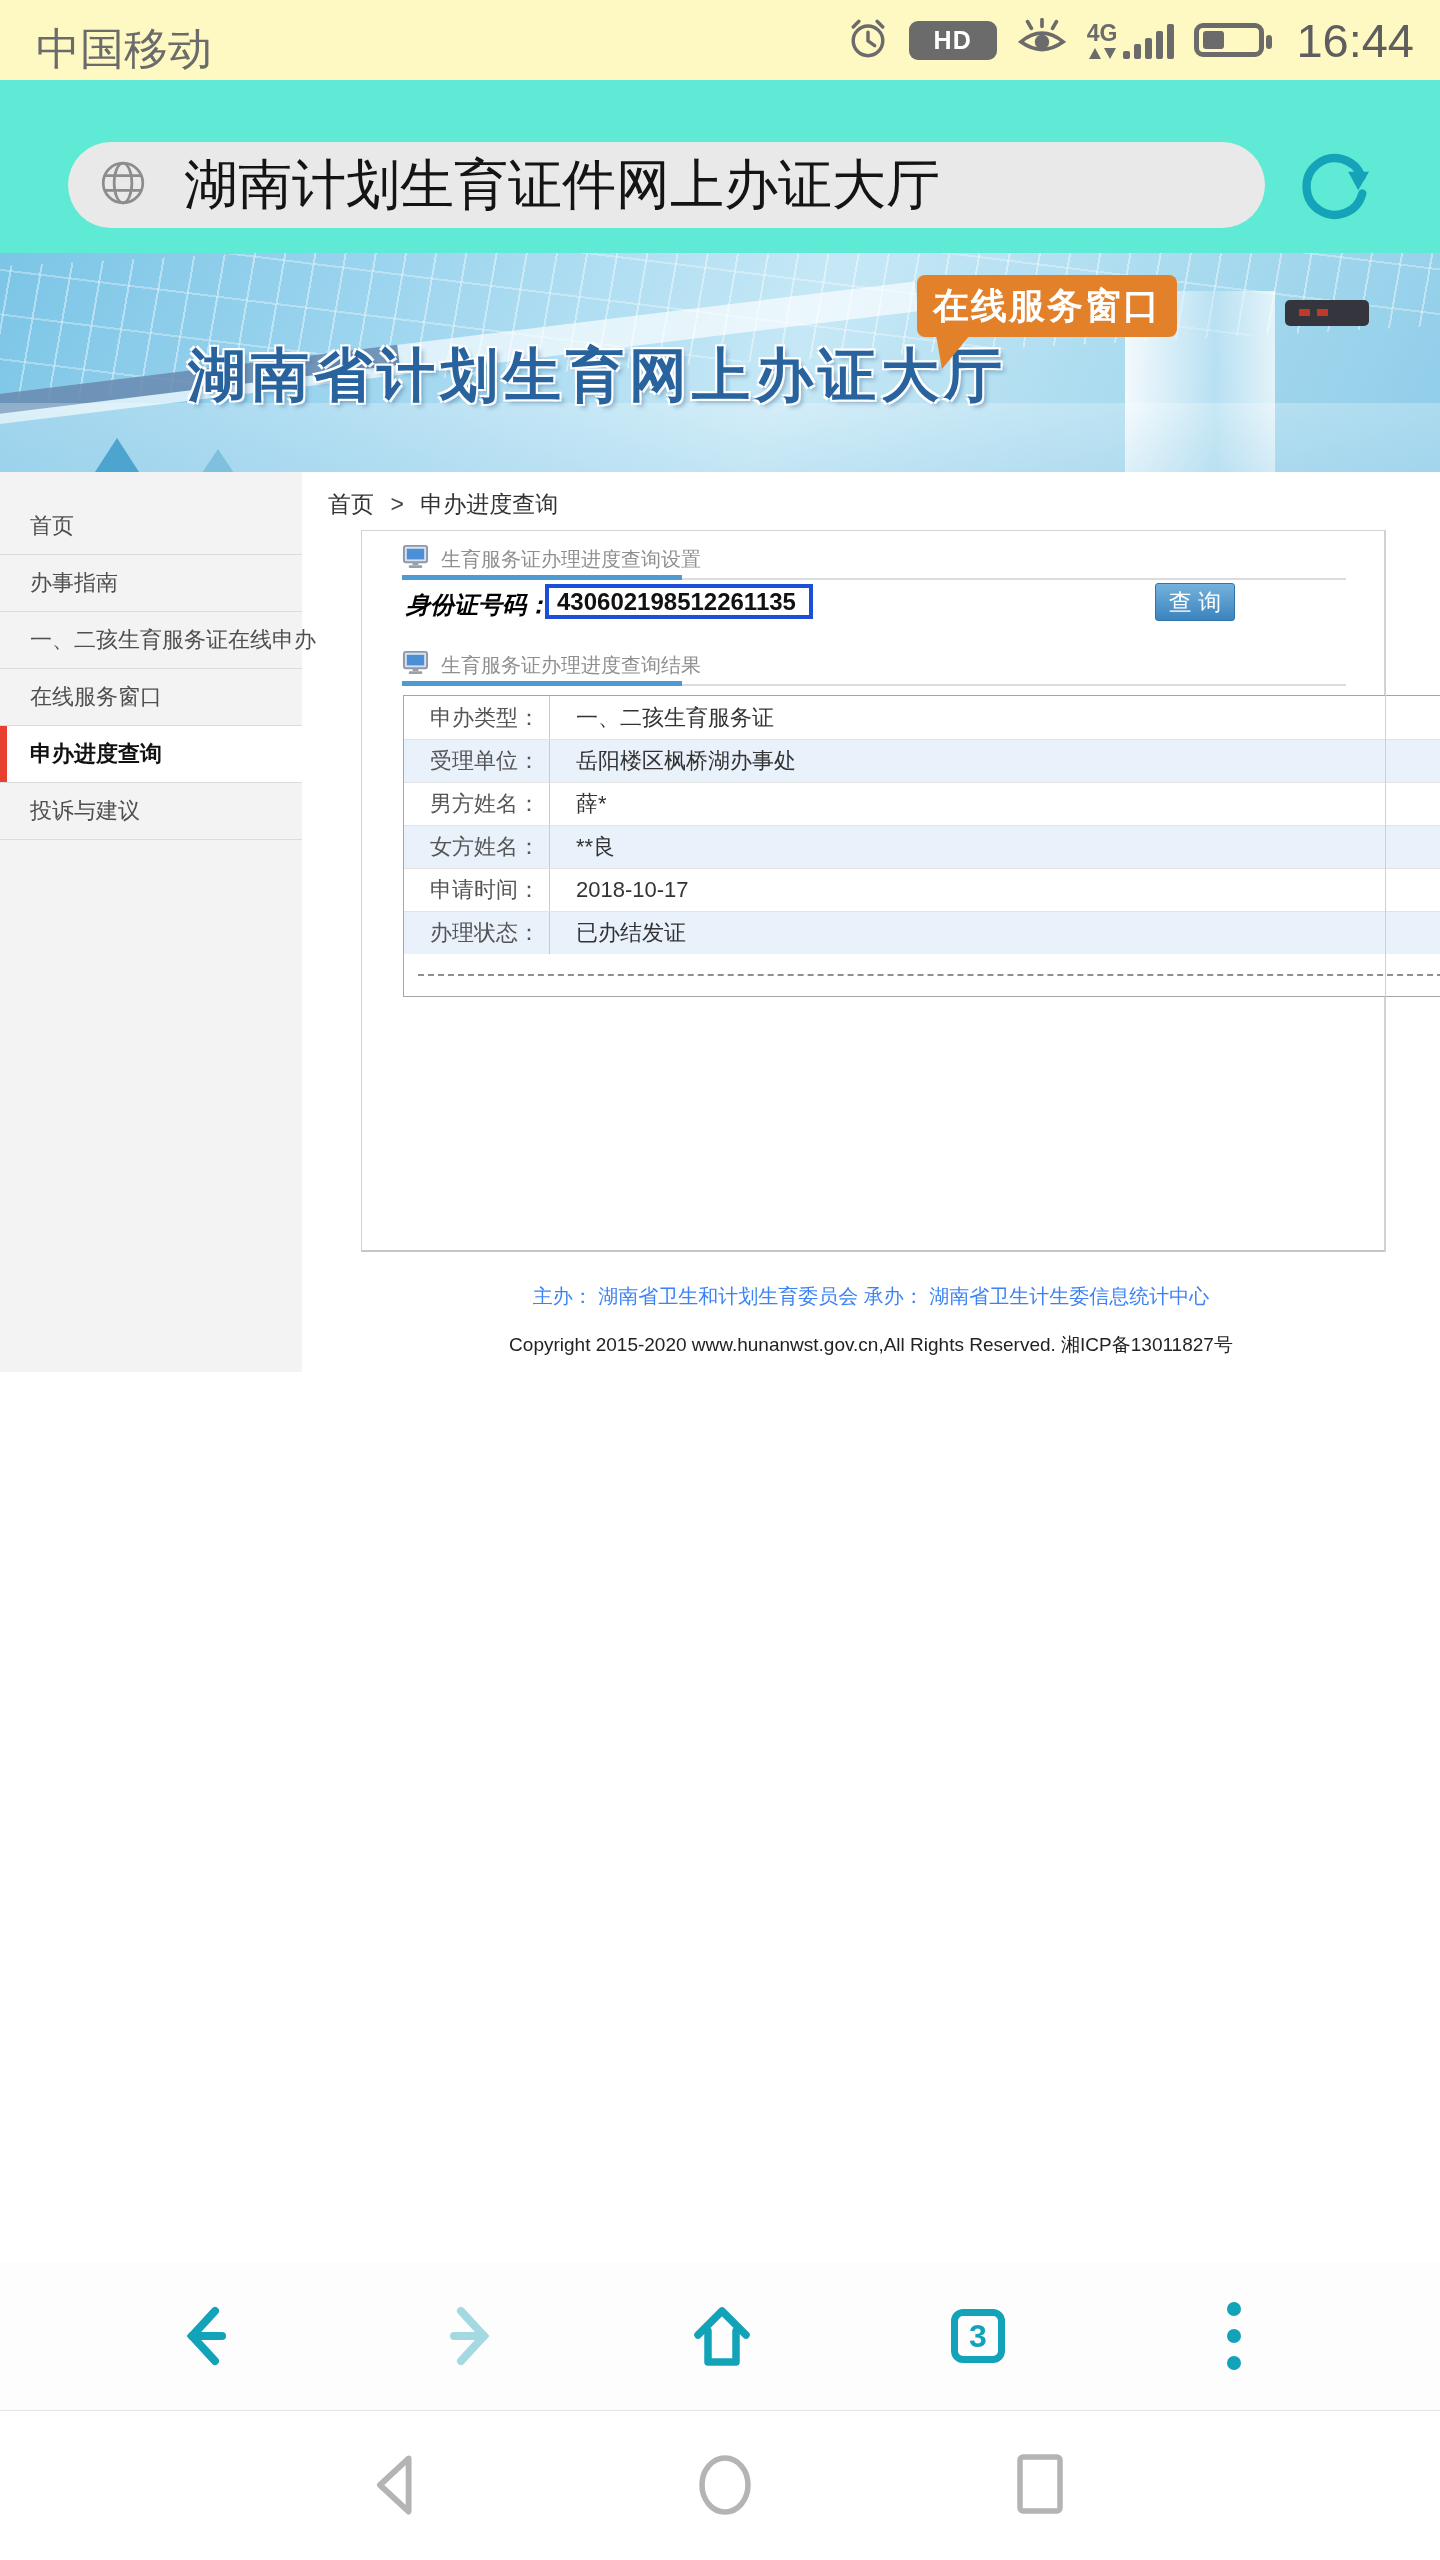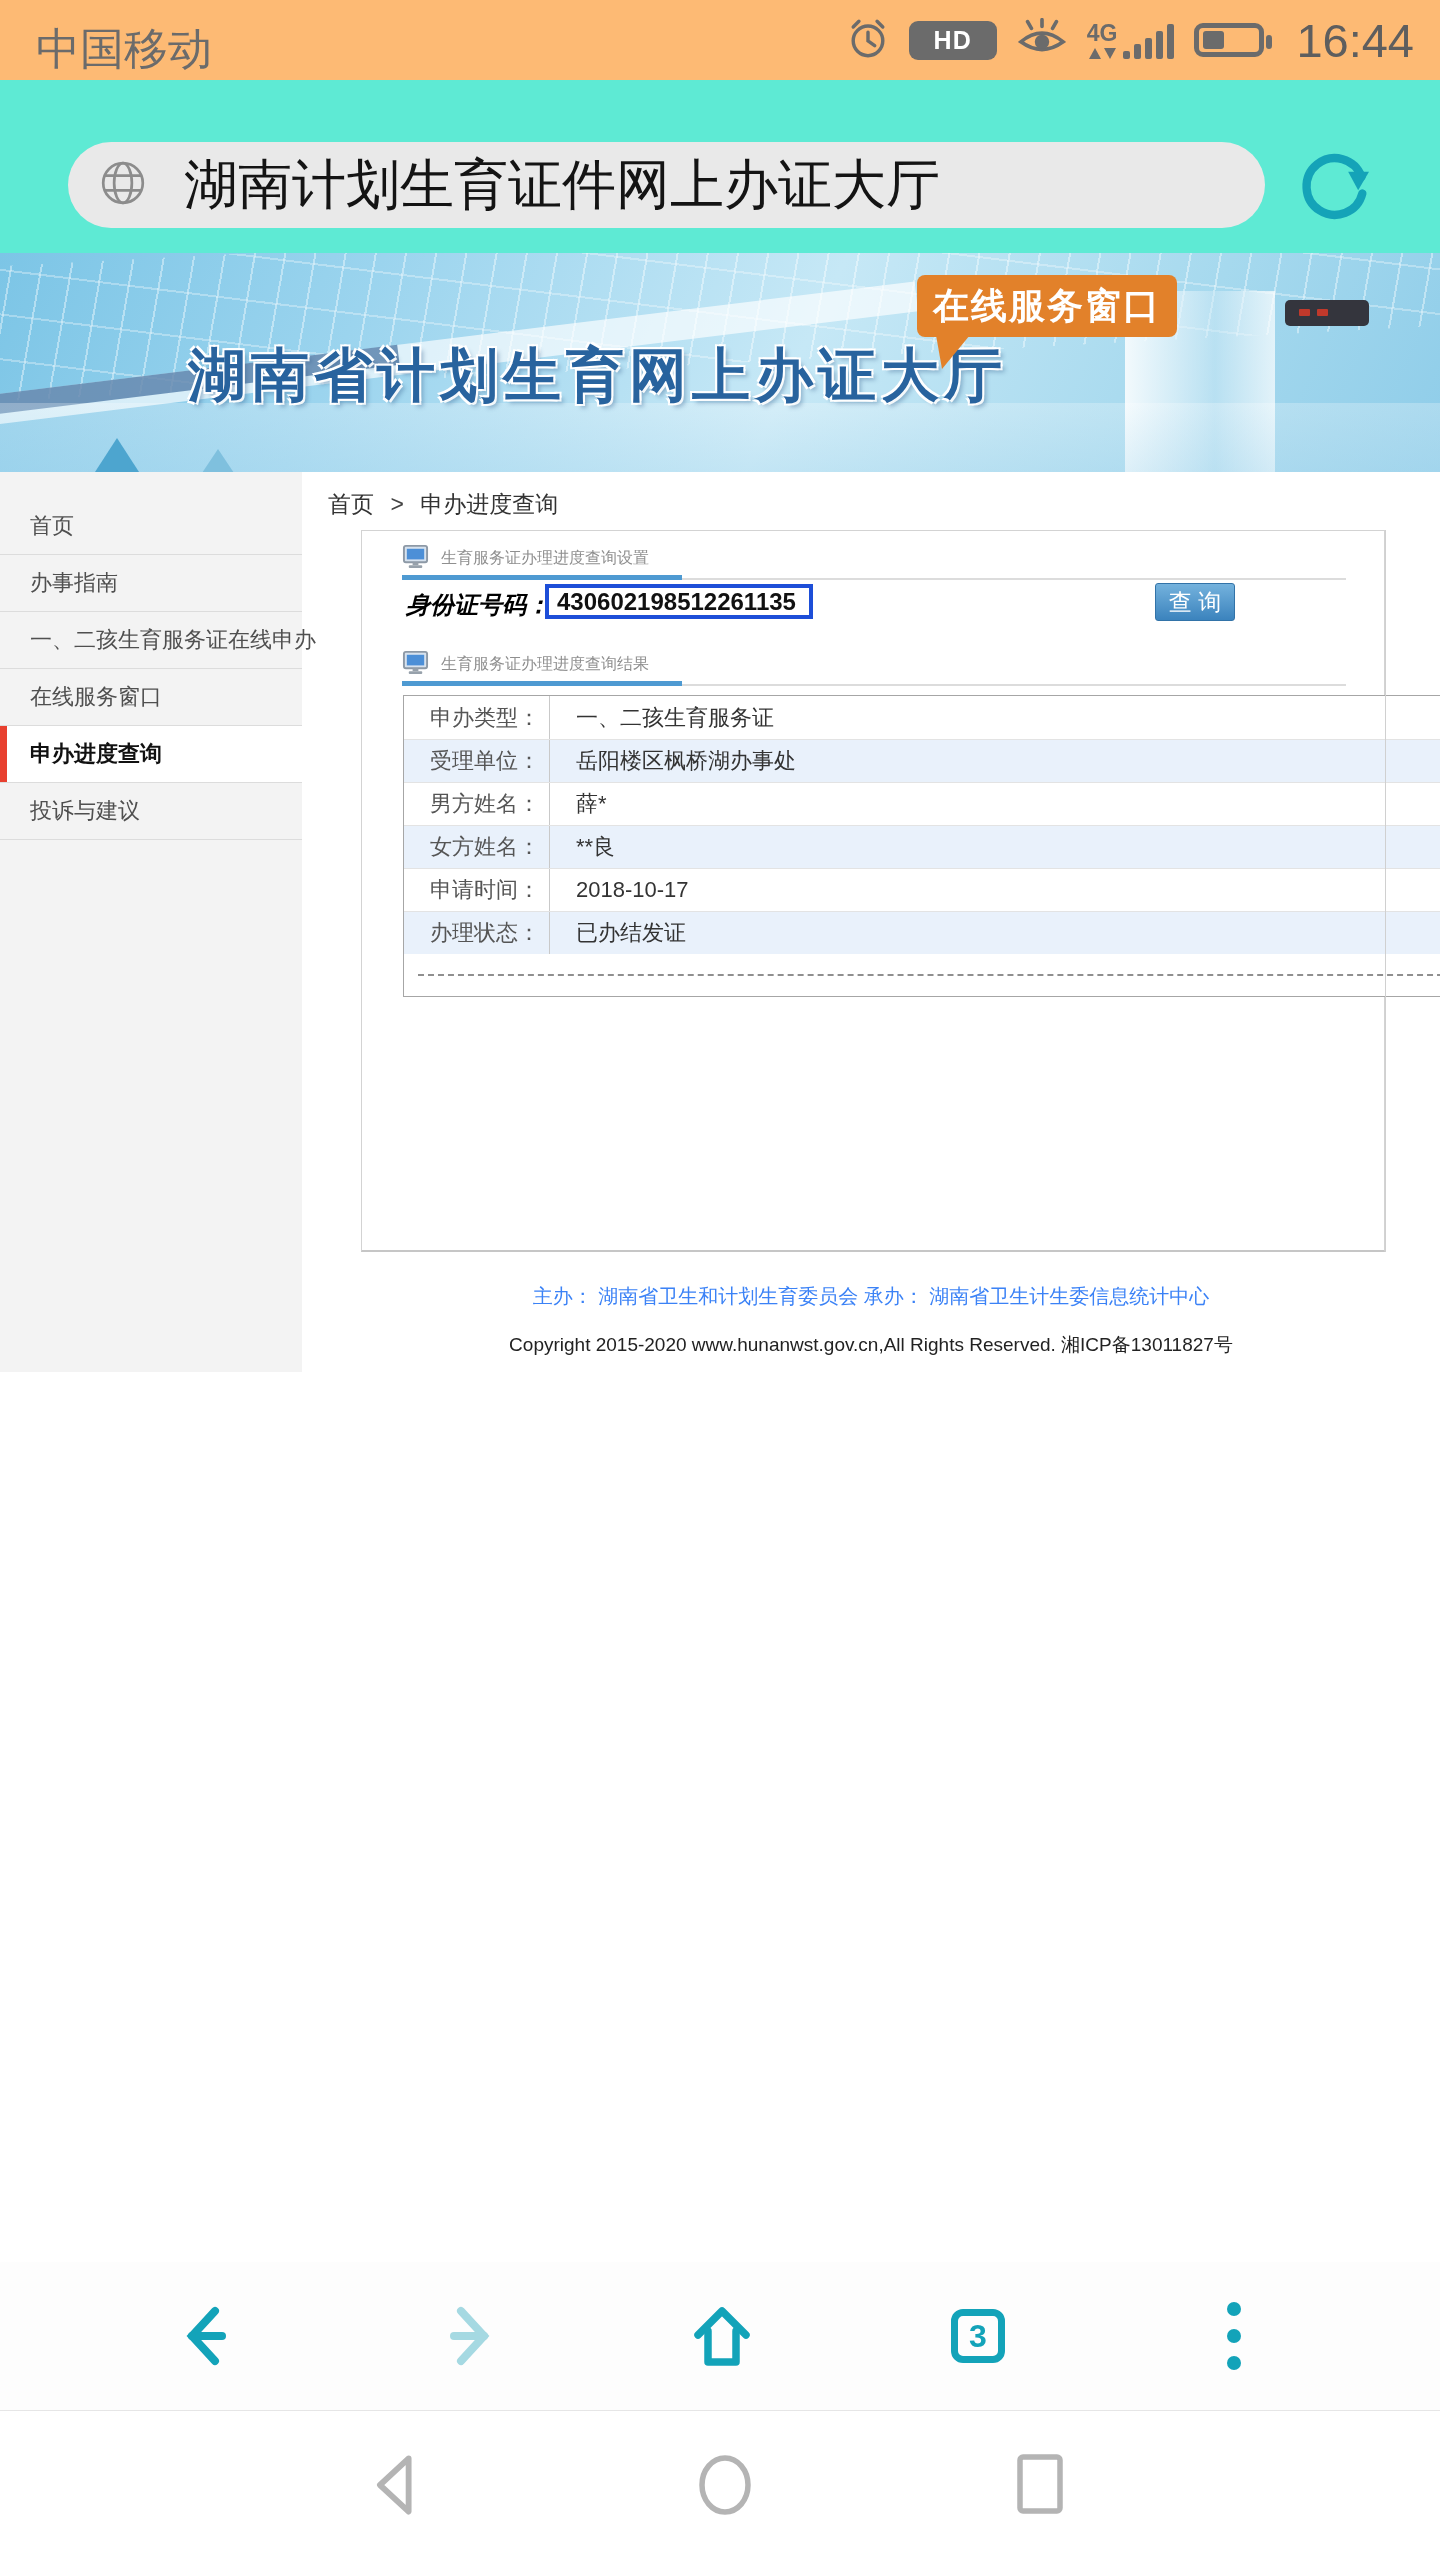--- a/index.html
+++ b/index.html
@@ -4,21 +4,21 @@
 <style>
   * { margin:0; padding:0; box-sizing:border-box; }
   html,body { width:1440px; height:2560px; }
   body {
     position:relative; overflow:hidden; background:#fff;
     font-family:"Liberation Sans","DejaVu Sans",sans-serif;
     -webkit-font-smoothing:antialiased;
   }
 
   
-  .status-bar { position:absolute; left:0; top:0; width:1440px; height:80px; background:#fdba74; }
+  .status-bar { position:absolute; left:0; top:0; width:1440px; height:80px; background:#fef9c3; }
   .carrier { position:absolute; left:36px; top:20px; font-size:44px; color:#6b6b6b; }
   .status-icons { position:absolute; right:26px; top:0; height:80px; display:flex; align-items:center; gap:20px; }
   .hd-badge { background:#6b6b6b; color:#fff; font-weight:bold; font-size:25px; padding:5px 25px; border-radius:9px; letter-spacing:1px; }
   .net { display:flex; align-items:flex-end; gap:6px; }
   .net-left { display:flex; flex-direction:column; align-items:center; line-height:1; }
   .g4 { font-size:23px; font-weight:bold; color:#6b6b6b; }
   .updown { display:flex; gap:3px; margin-top:3px; align-items:center; }
   .arr-up { width:0; height:0; border-left:6px solid transparent; border-right:6px solid transparent; border-bottom:11px solid #6b6b6b; }
   .arr-dn { width:0; height:0; border-left:6px solid transparent; border-right:6px solid transparent; border-top:11px solid #6b6b6b; }
   .bars { display:flex; align-items:flex-end; gap:4px; }
@@ -70,21 +70,21 @@
   .side-item.active { background:#fff; color:#111; font-weight:bold; }
   .active-marker { position:absolute; left:0; top:0; width:7px; height:100%; background:#e8402f; }
 
   
   .breadcrumb { position:absolute; left:328px; top:489px; font-size:23px; color:#333; }
   .breadcrumb span { vertical-align:middle; }
   .crumb-sep { margin:0 10px; color:#444; }
 
   .card { position:absolute; left:361px; top:530px; width:1024px; height:722px; background:#fff;
     border:1px solid #d3d3d3; border-bottom:2px solid #c6c6c6; }
-  .sec-head { position:absolute; display:flex; align-items:center; gap:12px; font-size:16px; color:#8f8f8f; white-space:nowrap;justify-content:center; }
+  .sec-head { position:absolute; display:flex; align-items:center; gap:12px; font-size:20px; color:#8f8f8f; white-space:nowrap;justify-content:center; }
   .sec1 { left:40px; top:12px; }
   .sec2 { left:40px; top:118px; }
   .underline { position:absolute; left:40px; width:944px; height:5px; }
   .u1 { top:44px; } .u2 { top:150px; }
   .underline .ublue { position:absolute; left:0; bottom:0; width:280px; height:5px; background:#4e9ad2; }
   .underline .ugray { position:absolute; left:280px; right:0; bottom:0; height:2px; background:#dcdcdc; }
 
   .form-label { position:absolute; left:44px; top:58px; font-size:24px; font-weight:bold; color:#000;font-style:italic; }
   .id-input { position:absolute; left:183px; top:53px; width:268px; height:35px; border:4px solid #1d4ed8;
     font-size:24px; font-weight:600; color:#111; padding:0 8px; background:#fff; border-radius:0;

